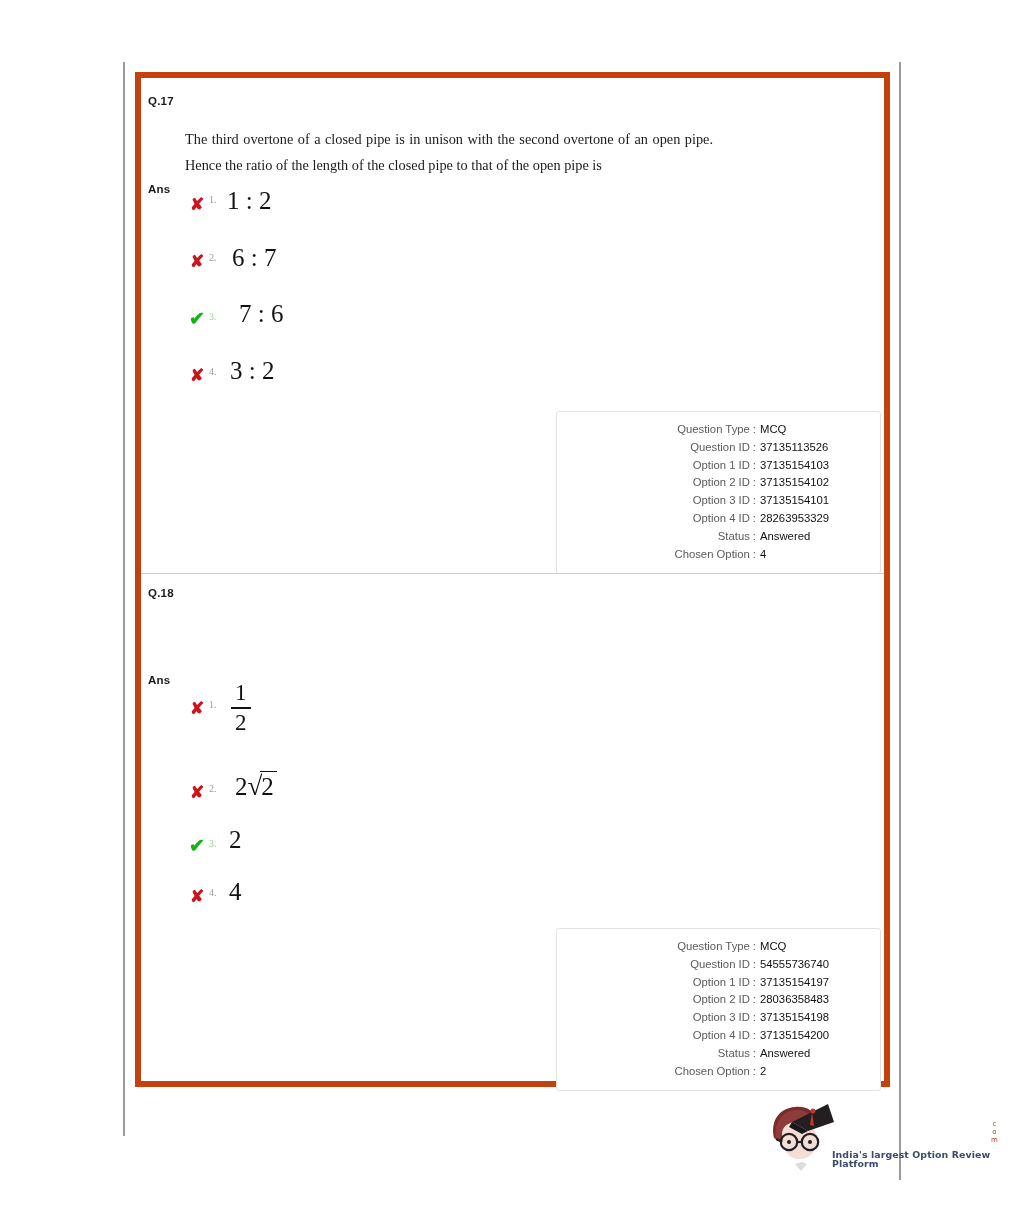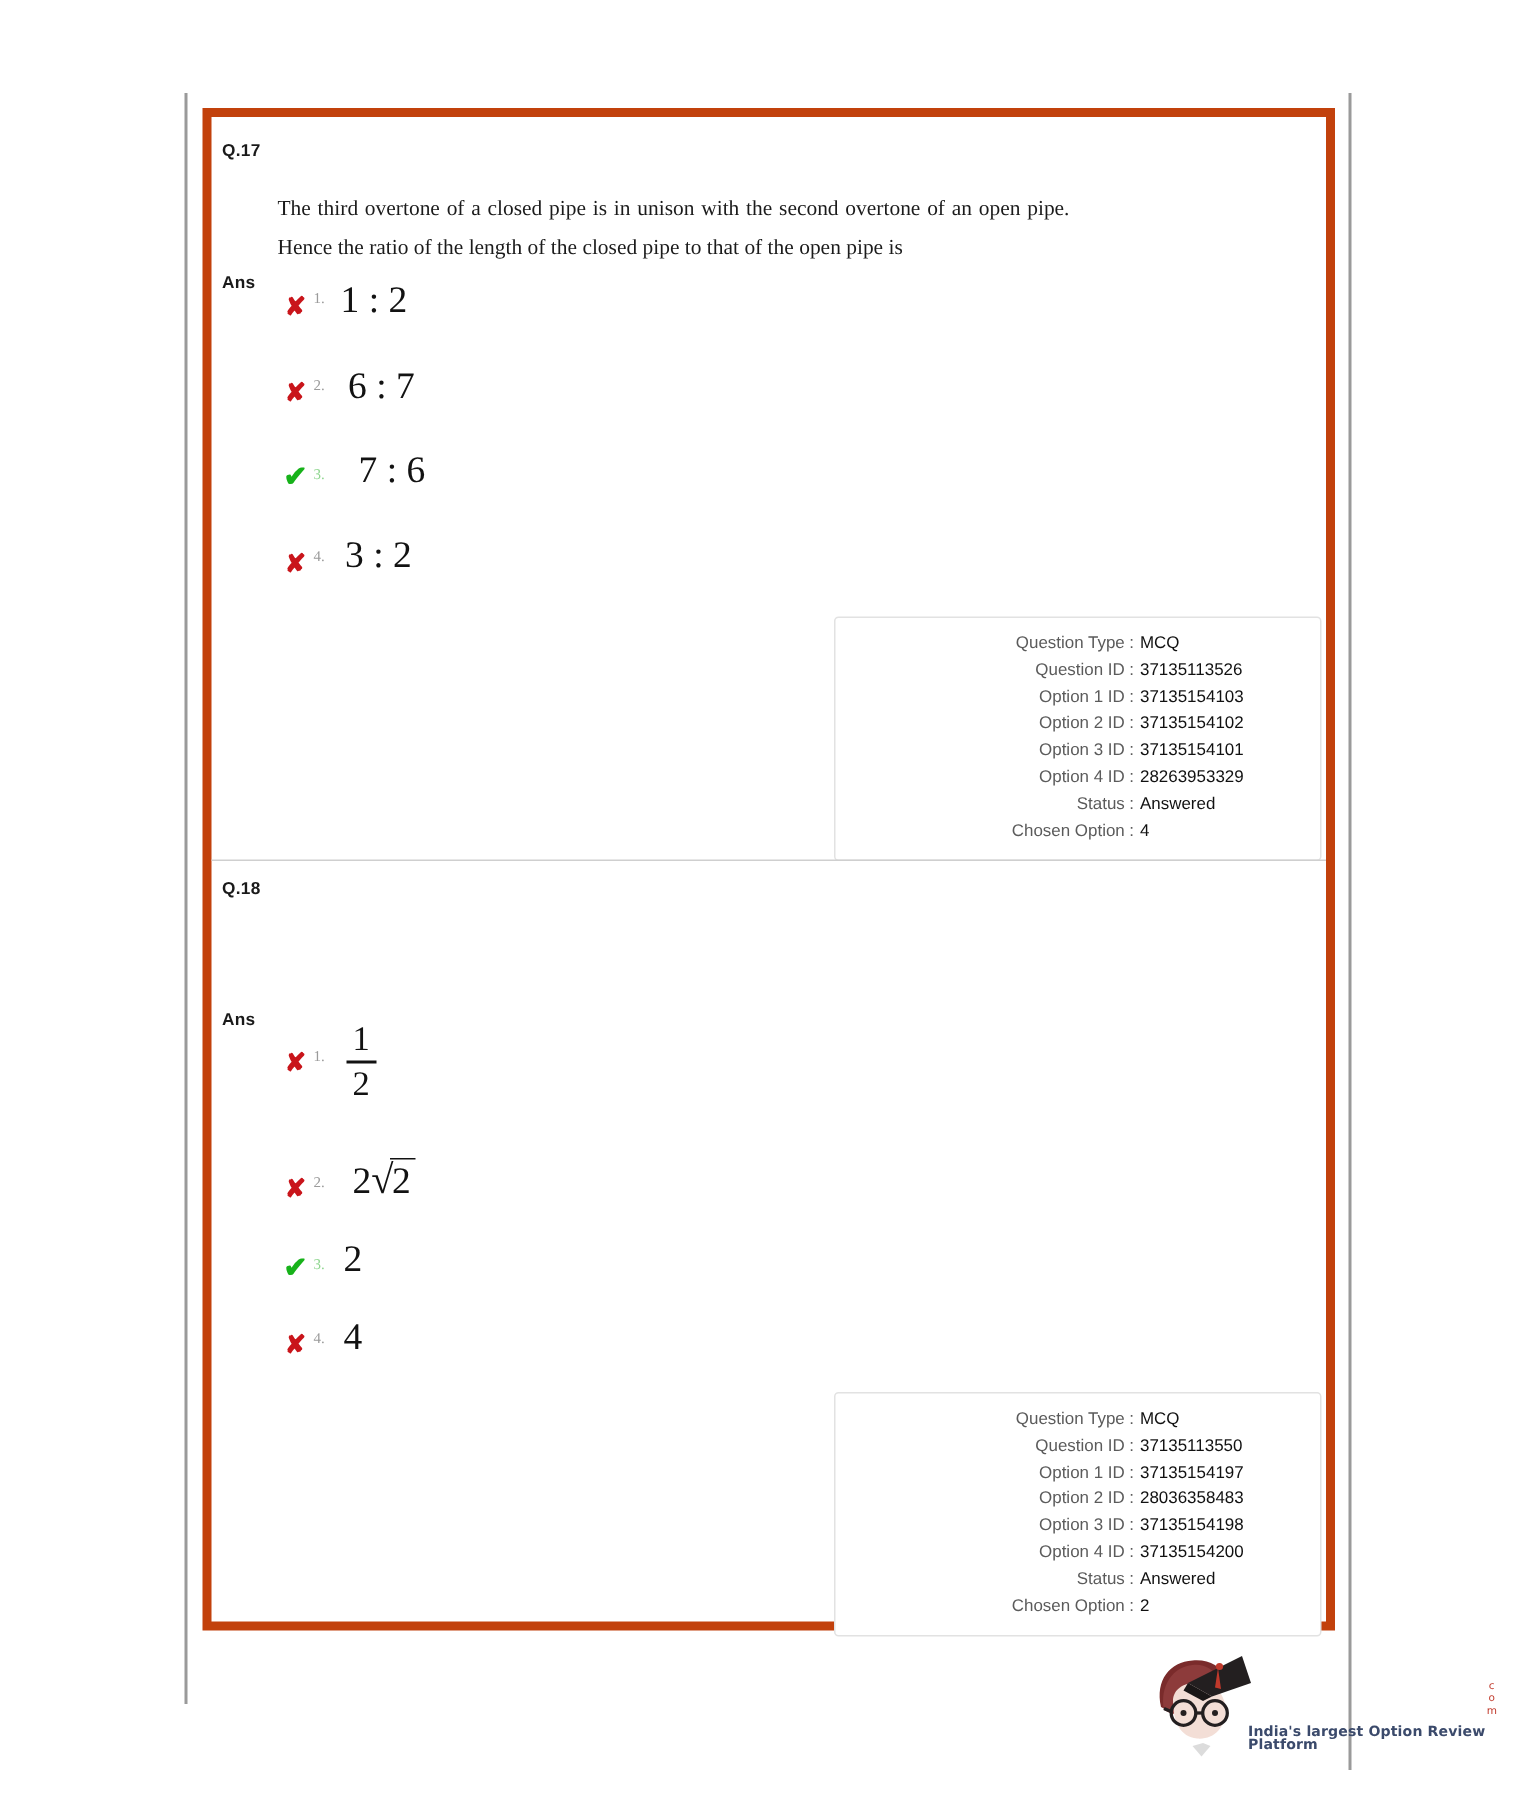--- a/index.html
+++ b/index.html
@@ -358,21 +358,21 @@
 
     <div class="metabox" style="left:415px;top:354px;">
       <div class="meta-row">
         <span class="meta-key">Question Type</span>
         <span class="meta-sep">:</span>
         <span class="meta-val">MCQ</span>
       </div>
       <div class="meta-row">
         <span class="meta-key">Question ID</span>
         <span class="meta-sep">:</span>
-        <span class="meta-val">37135113550</span>
+        <span class="meta-val">54555736740</span>
       </div>
       <div class="meta-row">
         <span class="meta-key">Option 1 ID</span>
         <span class="meta-sep">:</span>
         <span class="meta-val">37135154197</span>
       </div>
       <div class="meta-row">
         <span class="meta-key">Option 2 ID</span>
         <span class="meta-sep">:</span>
         <span class="meta-val">28036358483</span>

